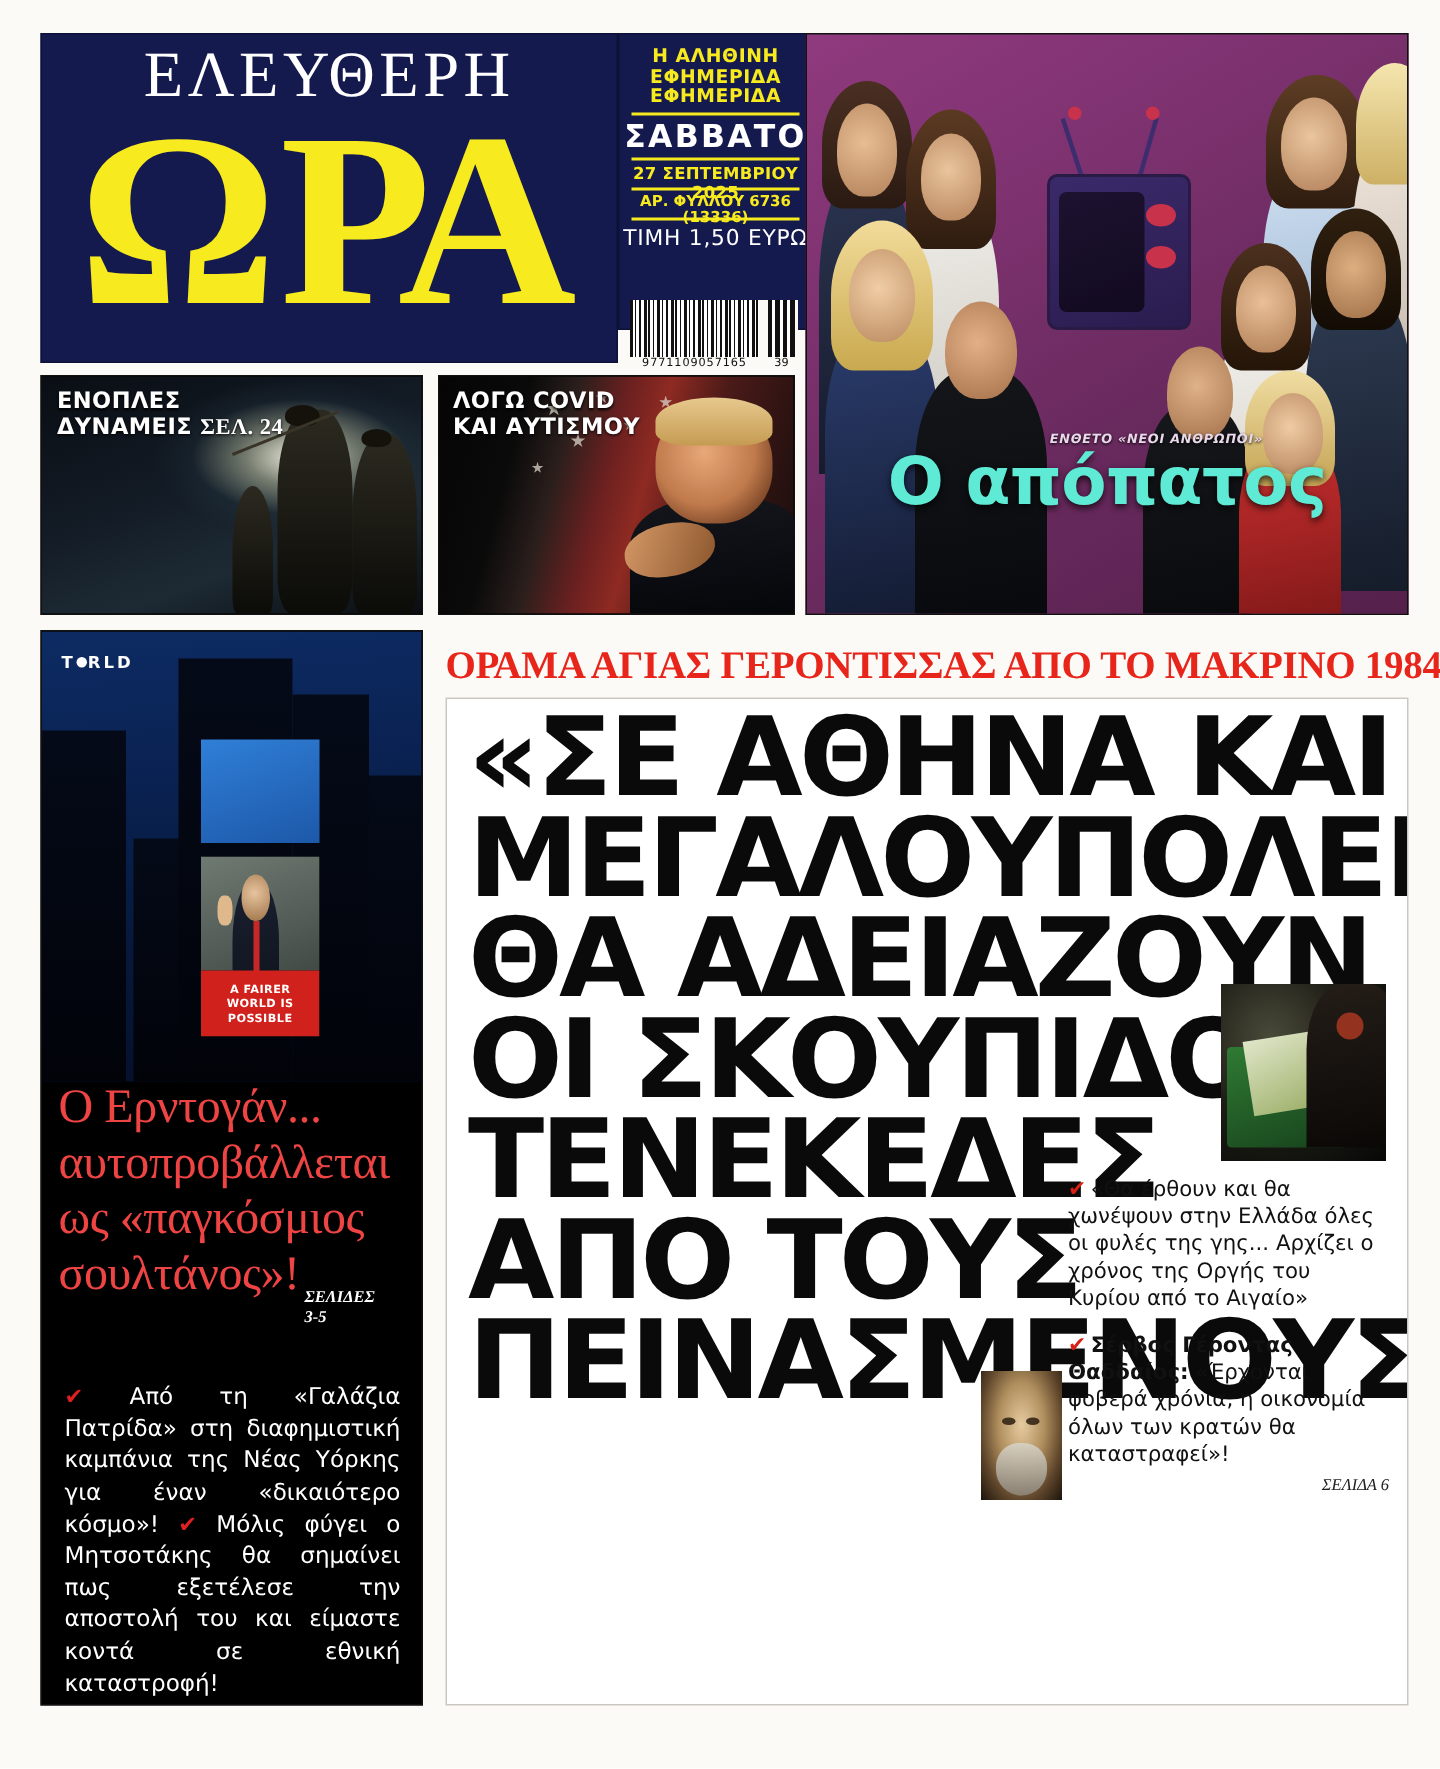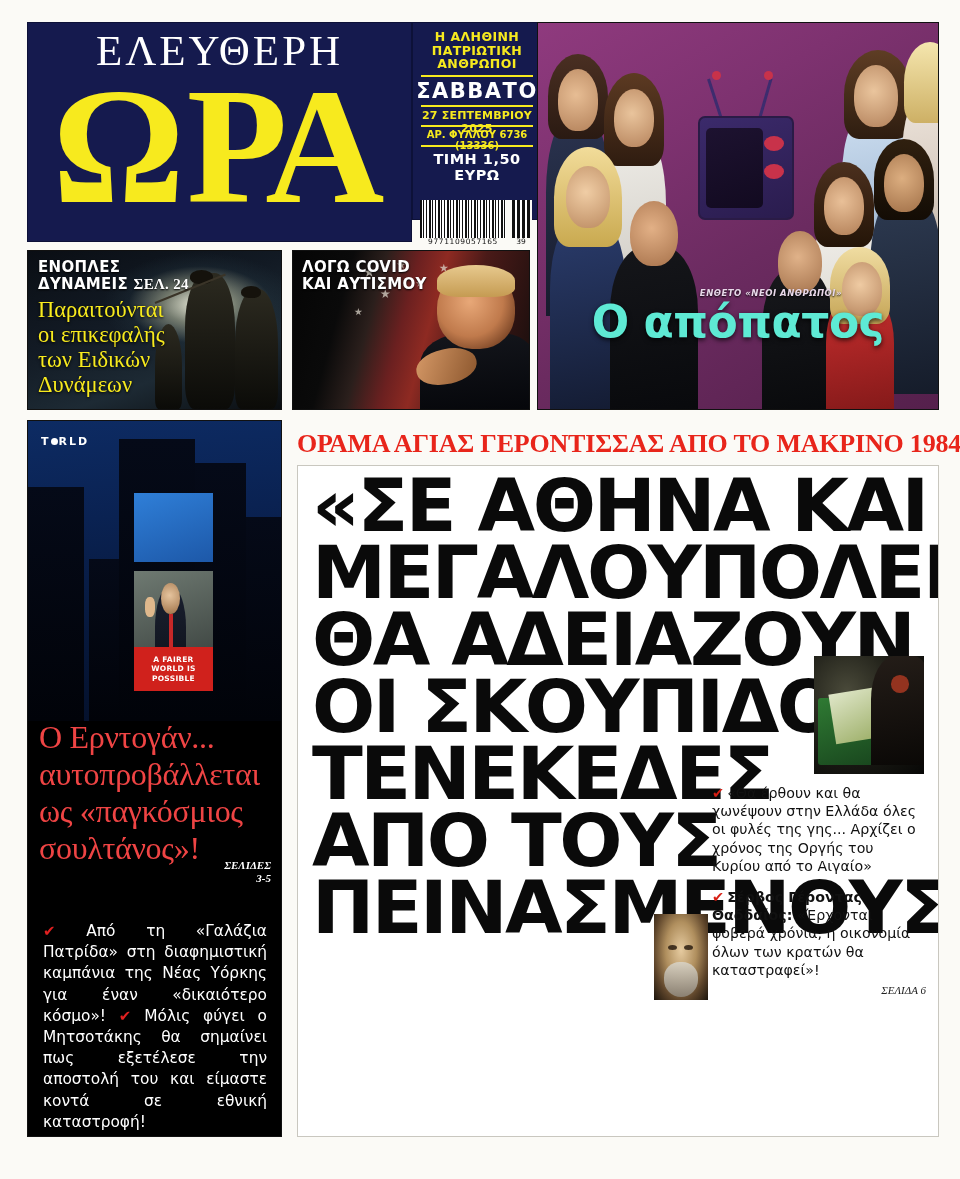--- a/index.html
+++ b/index.html
@@ -18,21 +18,21 @@
 
   .datebox{position:absolute;left:412px;top:22px;width:128px;height:196px;
     background:#151a4e;border:1px solid #0d1138;color:#f7ea1e;text-align:center;}
   .db-l1{position:absolute;left:0;top:7px;width:128px;font-size:12.5px;font-weight:bold;
     line-height:13.5px;letter-spacing:.4px;}
   .db-rule{position:absolute;left:8px;width:112px;height:2px;background:#f7ea1e;}
   .db-day{position:absolute;left:0;width:128px;color:#ffffff;font-size:21px;font-weight:bold;
     letter-spacing:1.5px;}
   .db-date{position:absolute;left:0;width:128px;font-size:11px;font-weight:bold;letter-spacing:.2px;}
   .db-issue{position:absolute;left:0;width:128px;font-size:10px;font-weight:bold;}
-  .db-price{position:absolute;left:0;width:128px;color:#ffffff;font-size:14.5px;font-weight:bold;letter-spacing:.5px;}
+  .db-price{position:absolute;left:0;width:128px;color:#ffffff;font-size:14.5px;font-weight:normal;letter-spacing:.5px;}
 
   .barcode{position:absolute;left:420px;top:200px;width:112px;height:48px;background:#fbfaf6;}
   .bc-bars{position:absolute;left:0;top:0;width:86px;height:38px;
     background:repeating-linear-gradient(to right,#111 0,#111 2px,#fff 2px,#fff 3px,#111 3px,#111 4px,#fff 4px,#fff 6px,#111 6px,#111 7px,#fff 7px,#fff 9px);}
   .bc-bars2{position:absolute;left:92px;top:0;width:18px;height:38px;
     background:repeating-linear-gradient(to right,#111 0,#111 3px,#fff 3px,#fff 5px);}
   .bc-num{position:absolute;left:0;top:37px;width:86px;text-align:center;font-size:7.5px;color:#111;letter-spacing:.6px;}
   .bc-num2{position:absolute;left:92px;top:37px;width:18px;text-align:center;font-size:7.5px;color:#111;}
 
   
@@ -122,21 +122,21 @@
   .bb-tie{position:absolute;left:44%;top:36%;width:6%;height:30%;background:#c62828;}
   .bb-hand{position:absolute;left:14%;top:22%;width:13%;height:16%;
     background:#dfb88c;border-radius:40%;}
   .bb-red{position:absolute;left:0;bottom:0;width:100%;height:37%;background:#d0211c;
     color:#fff;font-size:7.5px;font-weight:bold;text-align:center;letter-spacing:.3px;
     display:flex;flex-direction:column;align-items:center;justify-content:center;line-height:9.5px;}
 
   .erd-head{position:absolute;left:11px;top:298px;width:234px;
     color:#ef4444;font-family:"Liberation Serif",serif;font-size:32px;line-height:37px;
     letter-spacing:-.3px;text-shadow:0 1px 3px rgba(0,0,0,.8);}
-  .erd-sel{position:absolute;right:10px;top:438px;width:68px;text-align:right;
+  .erd-sel{position:absolute;right:10px;top:438px;width:68px;
     color:#ffffff;font-family:"Liberation Serif",serif;font-style:italic;font-weight:bold;
     font-size:11px;line-height:13px;}
   .erd-body{position:absolute;left:15px;top:500px;width:224px;color:#ffffff;
     font-size:15.4px;line-height:21.2px;text-align:justify;}
   .chk{color:#e02020;font-weight:bold;font-size:15px;}
 
   
   .mainbox{position:absolute;left:297px;top:465px;width:640px;height:670px;
     background:#ffffff;border:1px solid #c9c7bf;overflow:hidden;}
   .mh{position:absolute;left:14px;color:#0a0a0a;font-weight:bold;
@@ -176,21 +176,21 @@
 <body>
 
 <div class="page">
 
   <div class="masthead">
     <div class="mh-top">ΕΛΕΥΘΕΡΗ</div>
     <div class="mh-omega">ΩΡΑ</div>
   </div>
 
   <div class="datebox">
-    <div class="db-l1">Η ΑΛΗΘΙΝΗ ΠΑΤΡΙΩΤΙΚΗ ΑΝΘΡΩΠΟΙ</div>
+    <div class="db-l1">Η ΑΛΗΘΙΝΗ ΕΦΗΜΕΡΙΔΑ ΕΦΗΜΕΡΙΔΑ</div>
     <div class="db-rule" style="top:52px"></div>
     <div class="db-day" style="top:56px">ΣΑΒΒΑΤΟ</div>
     <div class="db-rule" style="top:82px"></div>
     <div class="db-date" style="top:86px">27 ΣΕΠΤΕΜΒΡΙΟΥ 2025</div>
     <div class="db-rule" style="top:102px"></div>
     <div class="db-issue" style="top:106px">ΑΡ. ΦΥΛΛΟΥ 6736 (13336)</div>
     <div class="db-rule" style="top:122px"></div>
     <div class="db-price" style="top:128px">ΤΙΜΗ 1,50 ΕΥΡΩ</div>
   </div>
 
@@ -207,26 +207,20 @@
         <div class="sold s2"></div>
         <div class="sold s3"></div>
       <div class="helmet" style="left:64%;top:12%;width:9%;height:9%"></div>
       <div class="helmet" style="left:84%;top:22%;width:8%;height:8%"></div>
       <div class="rod" style="left:50%;top:32%;width:30%;height:2px;transform:rotate(-22deg);"></div>
     </div>
     <div class="t-kick" style="left:10px;top:8px;">
       <span>ΕΝΟΠΛΕΣ</span><br>
       <span>ΔΥΝΑΜΕΙΣ</span>
       <span class="t-sel">ΣΕΛ. 24</span>
-    </div>
-    <div class="t-head" style="left:10px;top:46px;">
-      <span>Παραιτούνται</span><br>
-      <span>οι επικεφαλής</span><br>
-      <span>των Ειδικών</span><br>
-      <span>Δυνάμεων</span>
     </div>
   </div>
 
   <div class="teaser t-covid">
     <div class="ph-trump">
       <div class="flagstar" style="left:30%;top:10%;width:11px;height:11px"></div>
       <div class="flagstar" style="left:44%;top:6%;width:9px;height:9px"></div>
       <div class="flagstar" style="left:37%;top:24%;width:10px;height:10px"></div>
       <div class="flagstar" style="left:52%;top:18%;width:8px;height:8px"></div>
       <div class="flagstar" style="left:62%;top:8%;width:9px;height:9px"></div>

